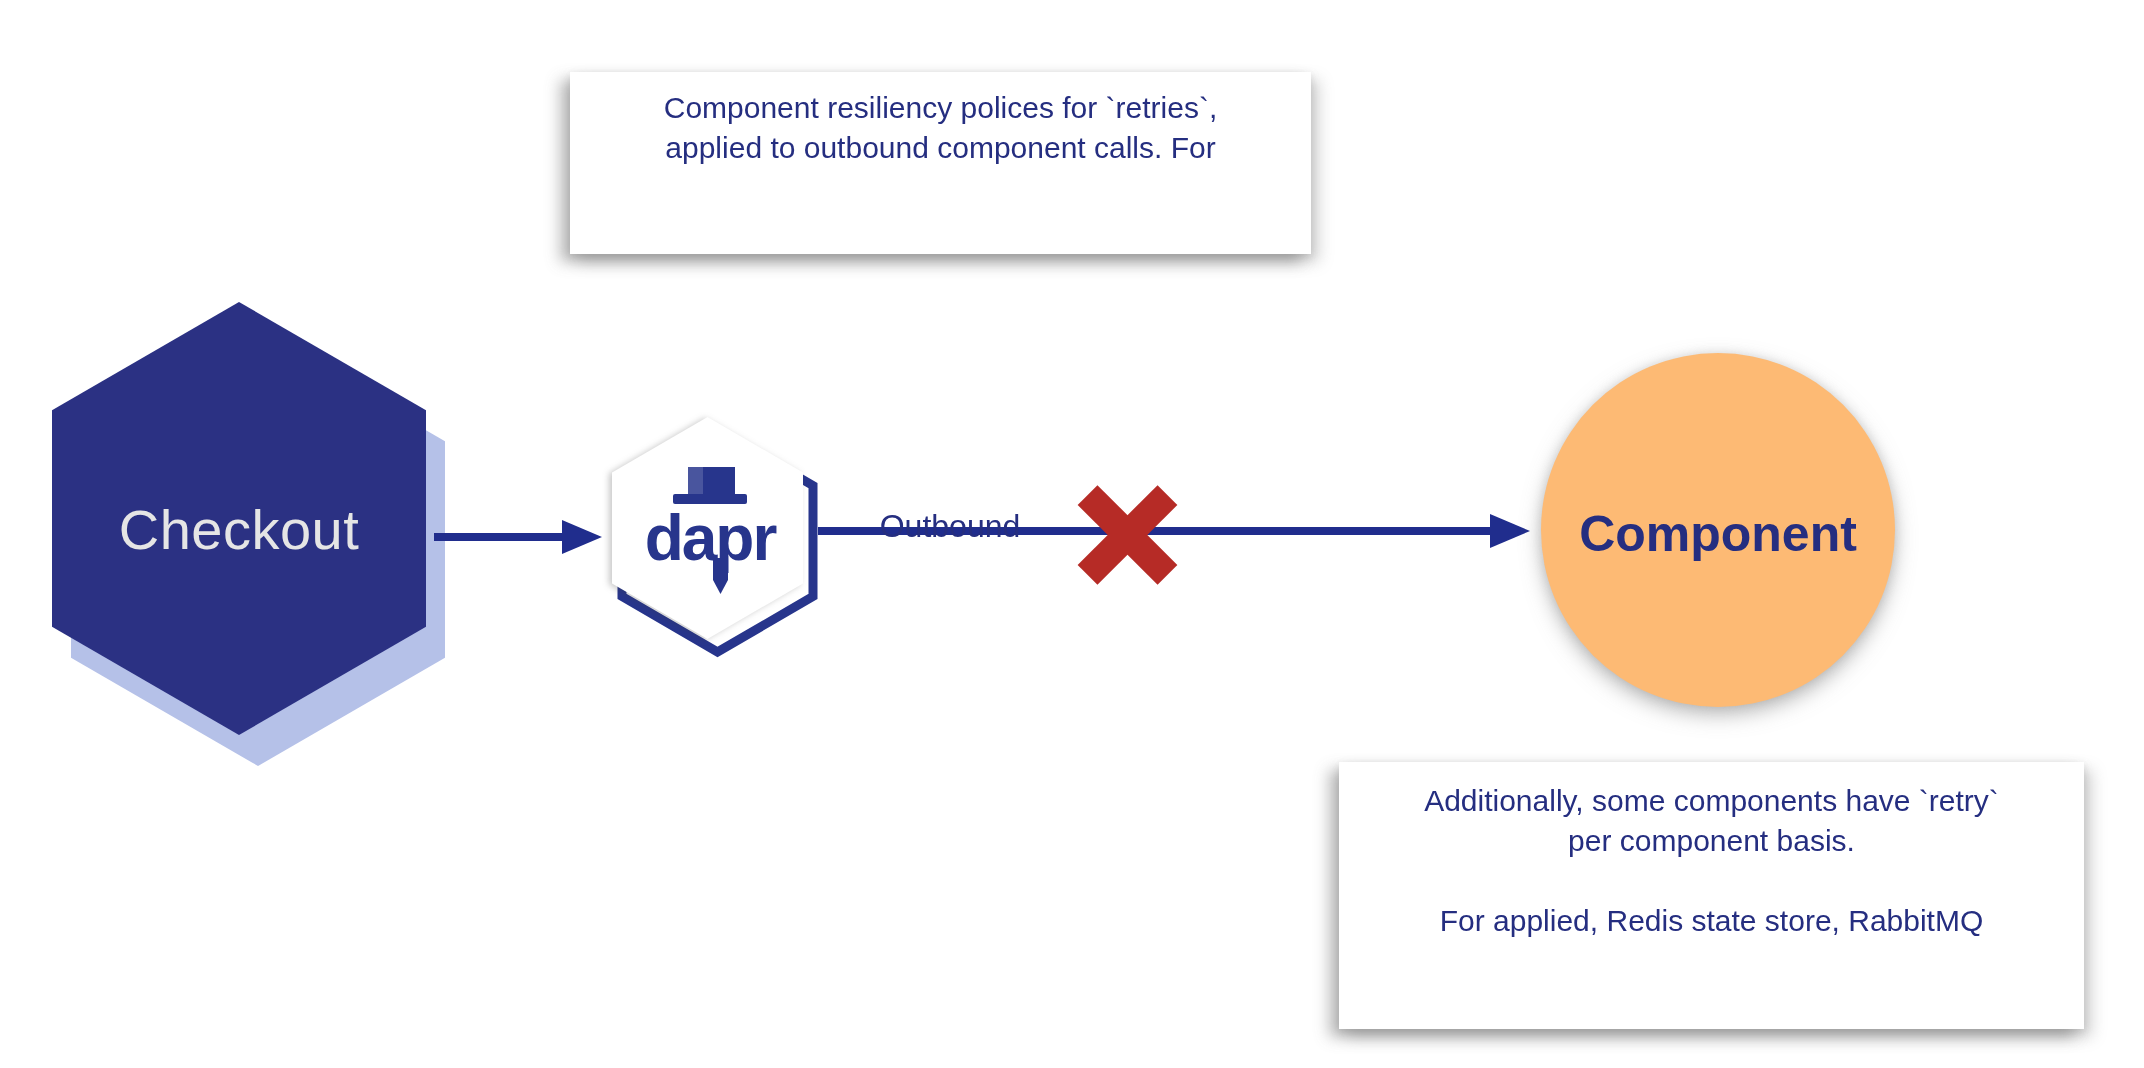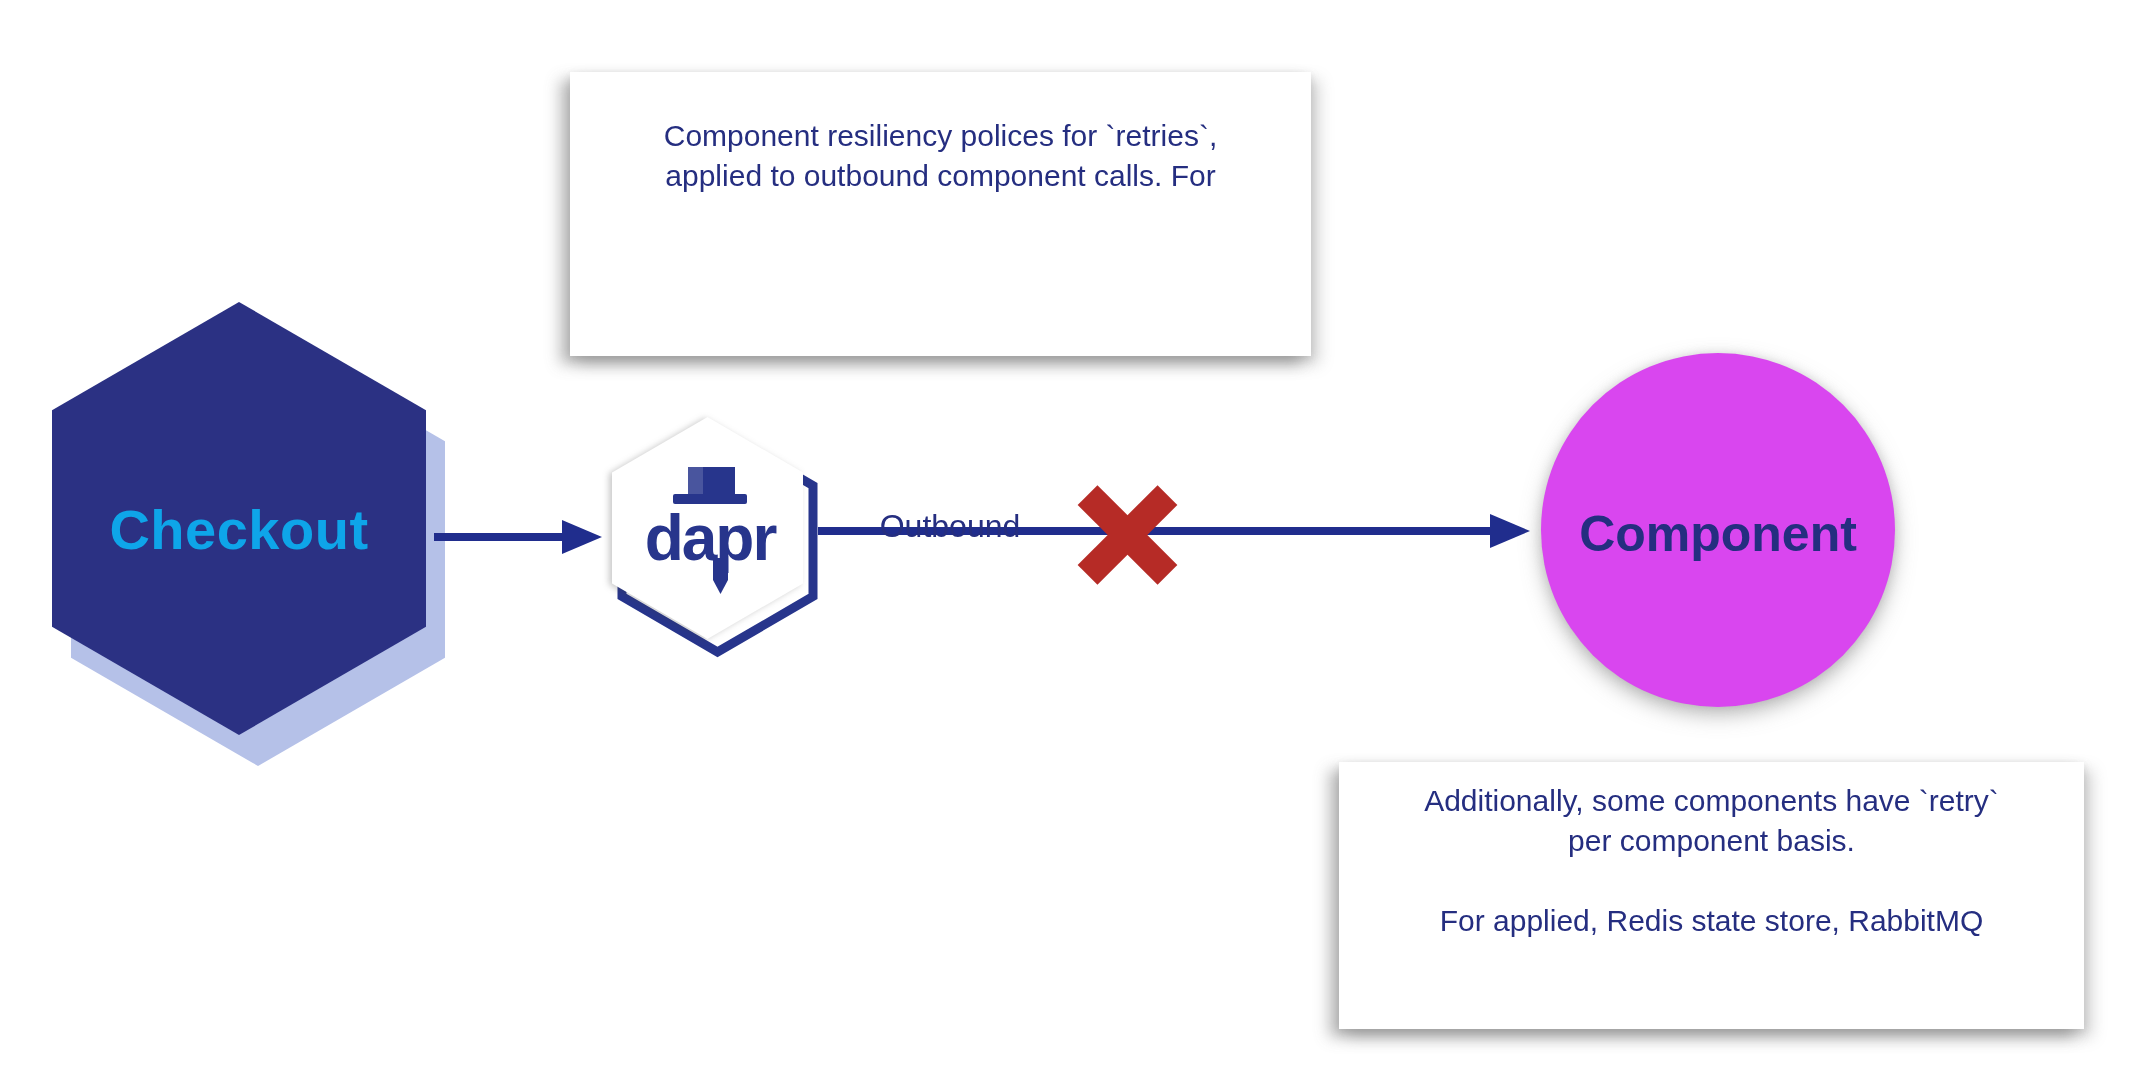--- a/index.html
+++ b/index.html
@@ -30,23 +30,23 @@
   }
   .hex-main {
     left: 52px;
     top: 302px;
     background: var(--c-navy);
     display: flex;
     align-items: center;
     justify-content: center;
   }
   .checkout-label {
-    color: #0ea5e9;
+    color: #e5e5e5;
     font-size: 56px;
-    font-weight: 700;
+    font-weight: 400;
     letter-spacing: 0.5px;
     transform: translateY(11px);
     text-align: center;
   }
 
   
   .edges {
     position: absolute;
     left: 0;
     top: 0;
@@ -128,21 +128,21 @@
   .xmark .b2 { transform: rotate(-45deg); }
 
   
   .circle {
     position: absolute;
     left: 1541px;
     top: 353px;
     width: 354px;
     height: 354px;
     border-radius: 50%;
-    background: #d946ef;
+    background: #fdba74;
     box-shadow: 0 8px 20px rgba(120,120,120,0.5), 0 0 10px rgba(170,170,170,0.3);
     display: flex;
     align-items: center;
     justify-content: center;
   }
   .component-label {
     color: var(--c-text_navy);
     font-size: 50px;
     font-weight: 700;
     transform: translateY(4px);
@@ -158,22 +158,22 @@
     color: var(--c-text_navy);
     font-size: 30px;
     line-height: 40px;
     text-align: center;
     box-sizing: border-box;
   }
   .note-top {
     left: 570px;
     top: 72px;
     width: 741px;
-    height: 284px;
-    padding-top: 44px;
+    height: 182px;
+    padding-top: 16px;
   }
   .note-bottom {
     left: 1339px;
     top: 762px;
     width: 745px;
     height: 267px;
     padding-top: 19px;
   }
   .note-line {
     min-height: 40px;

